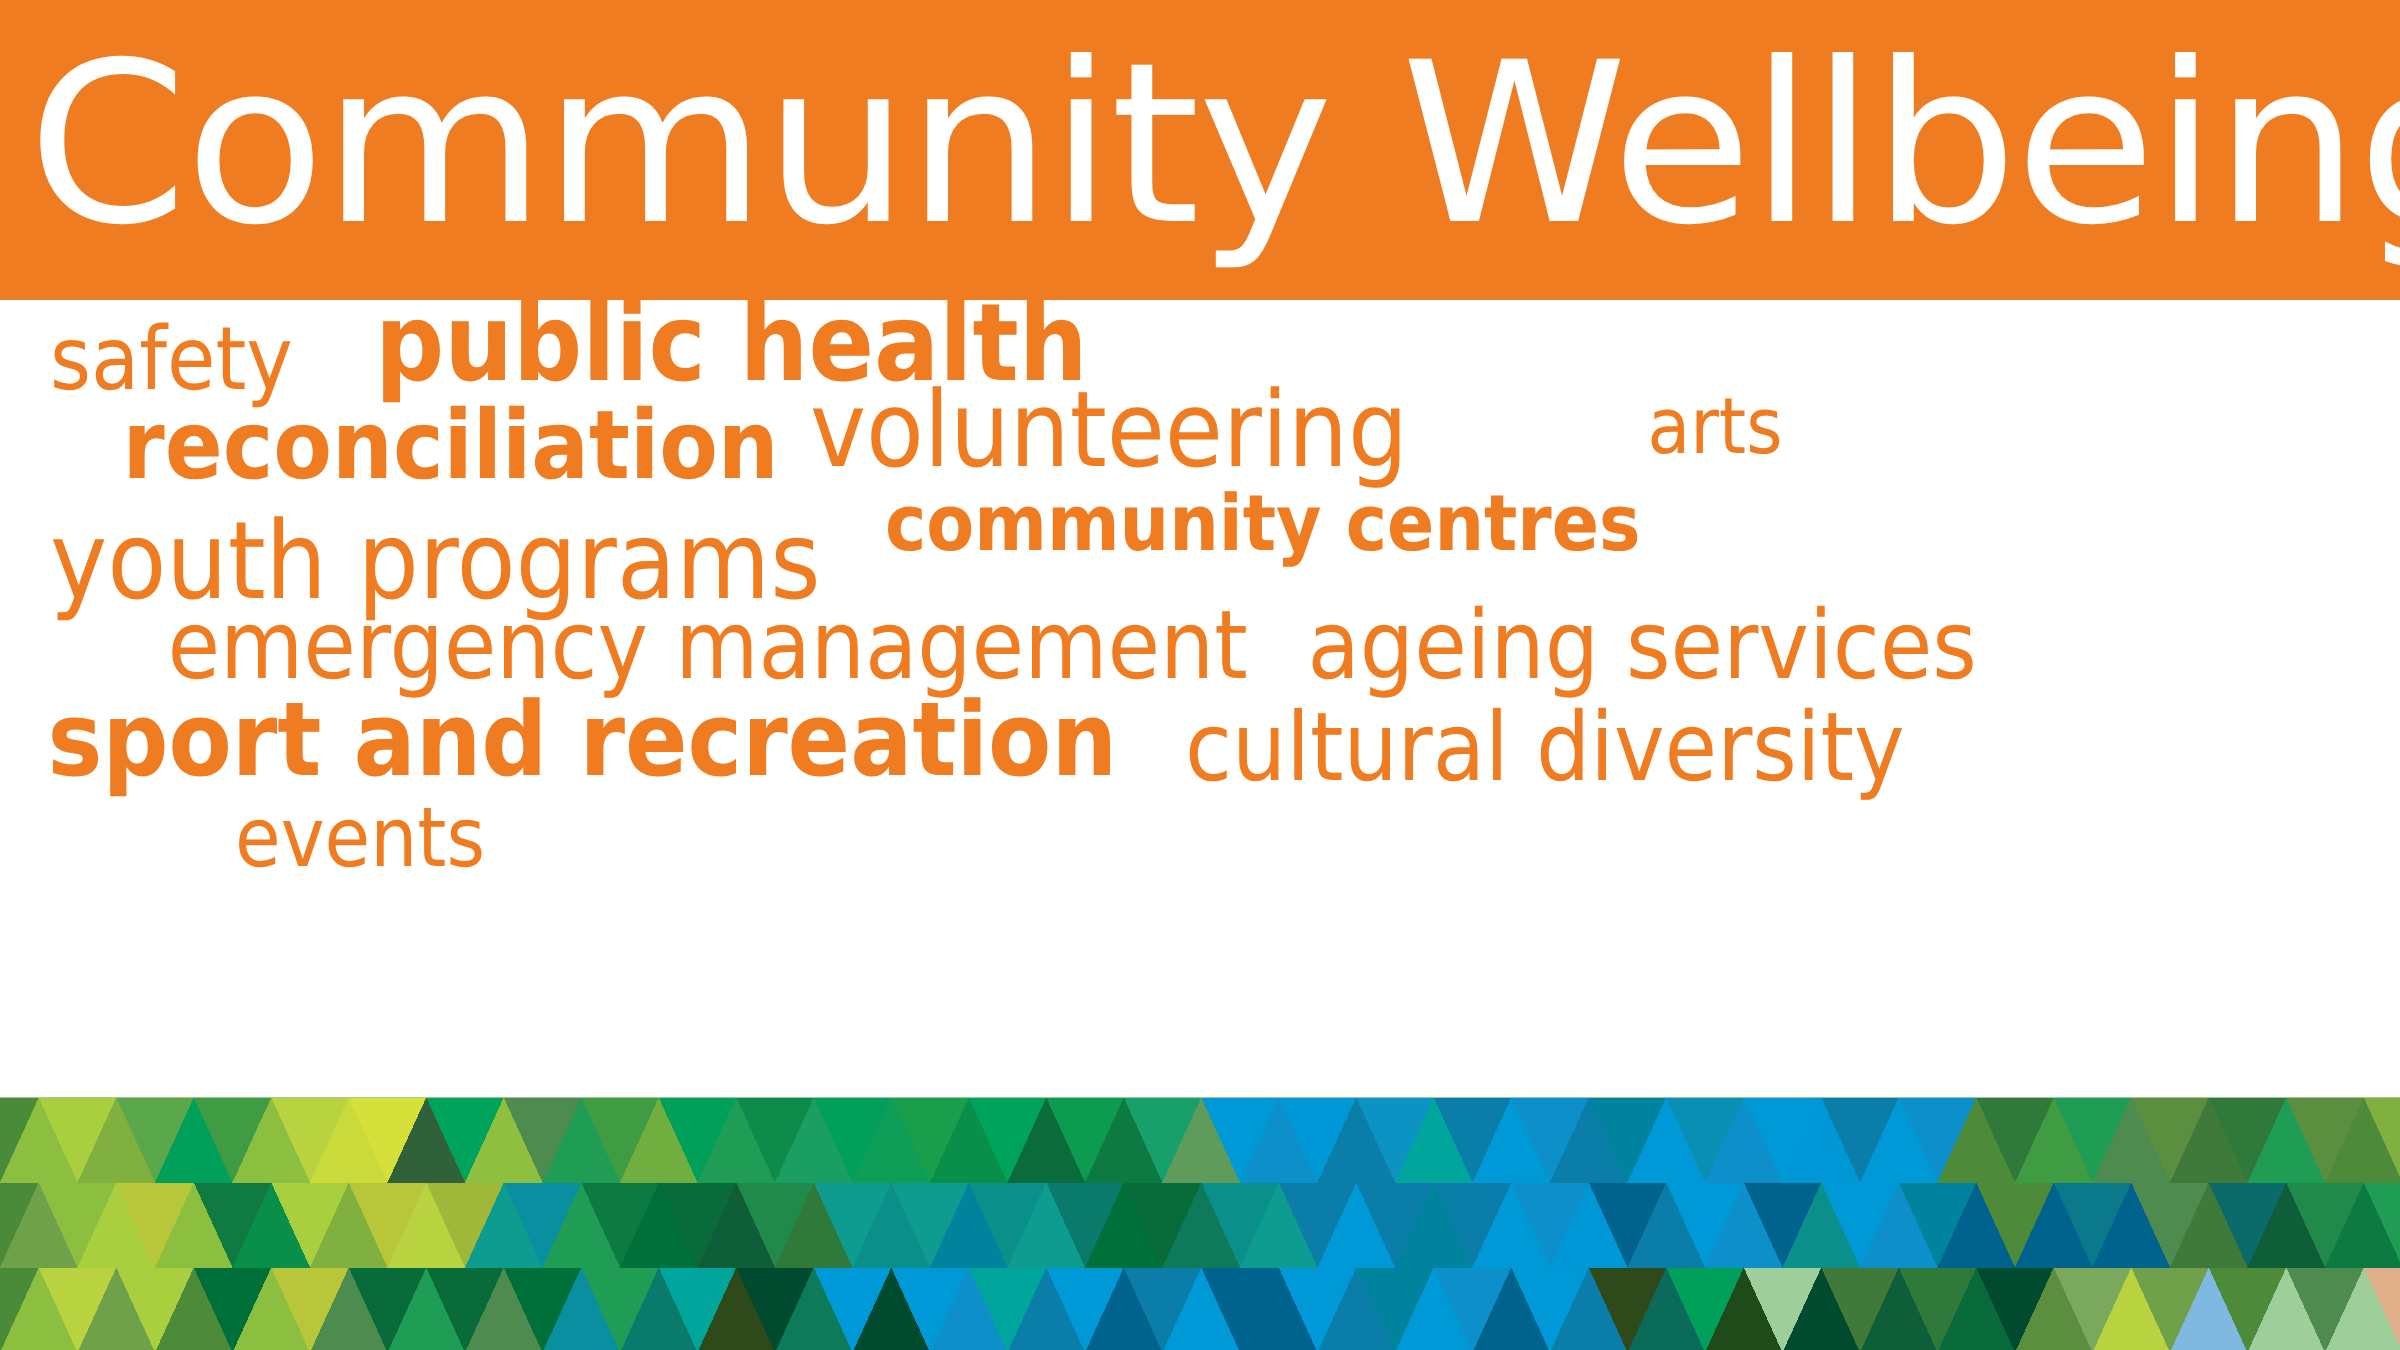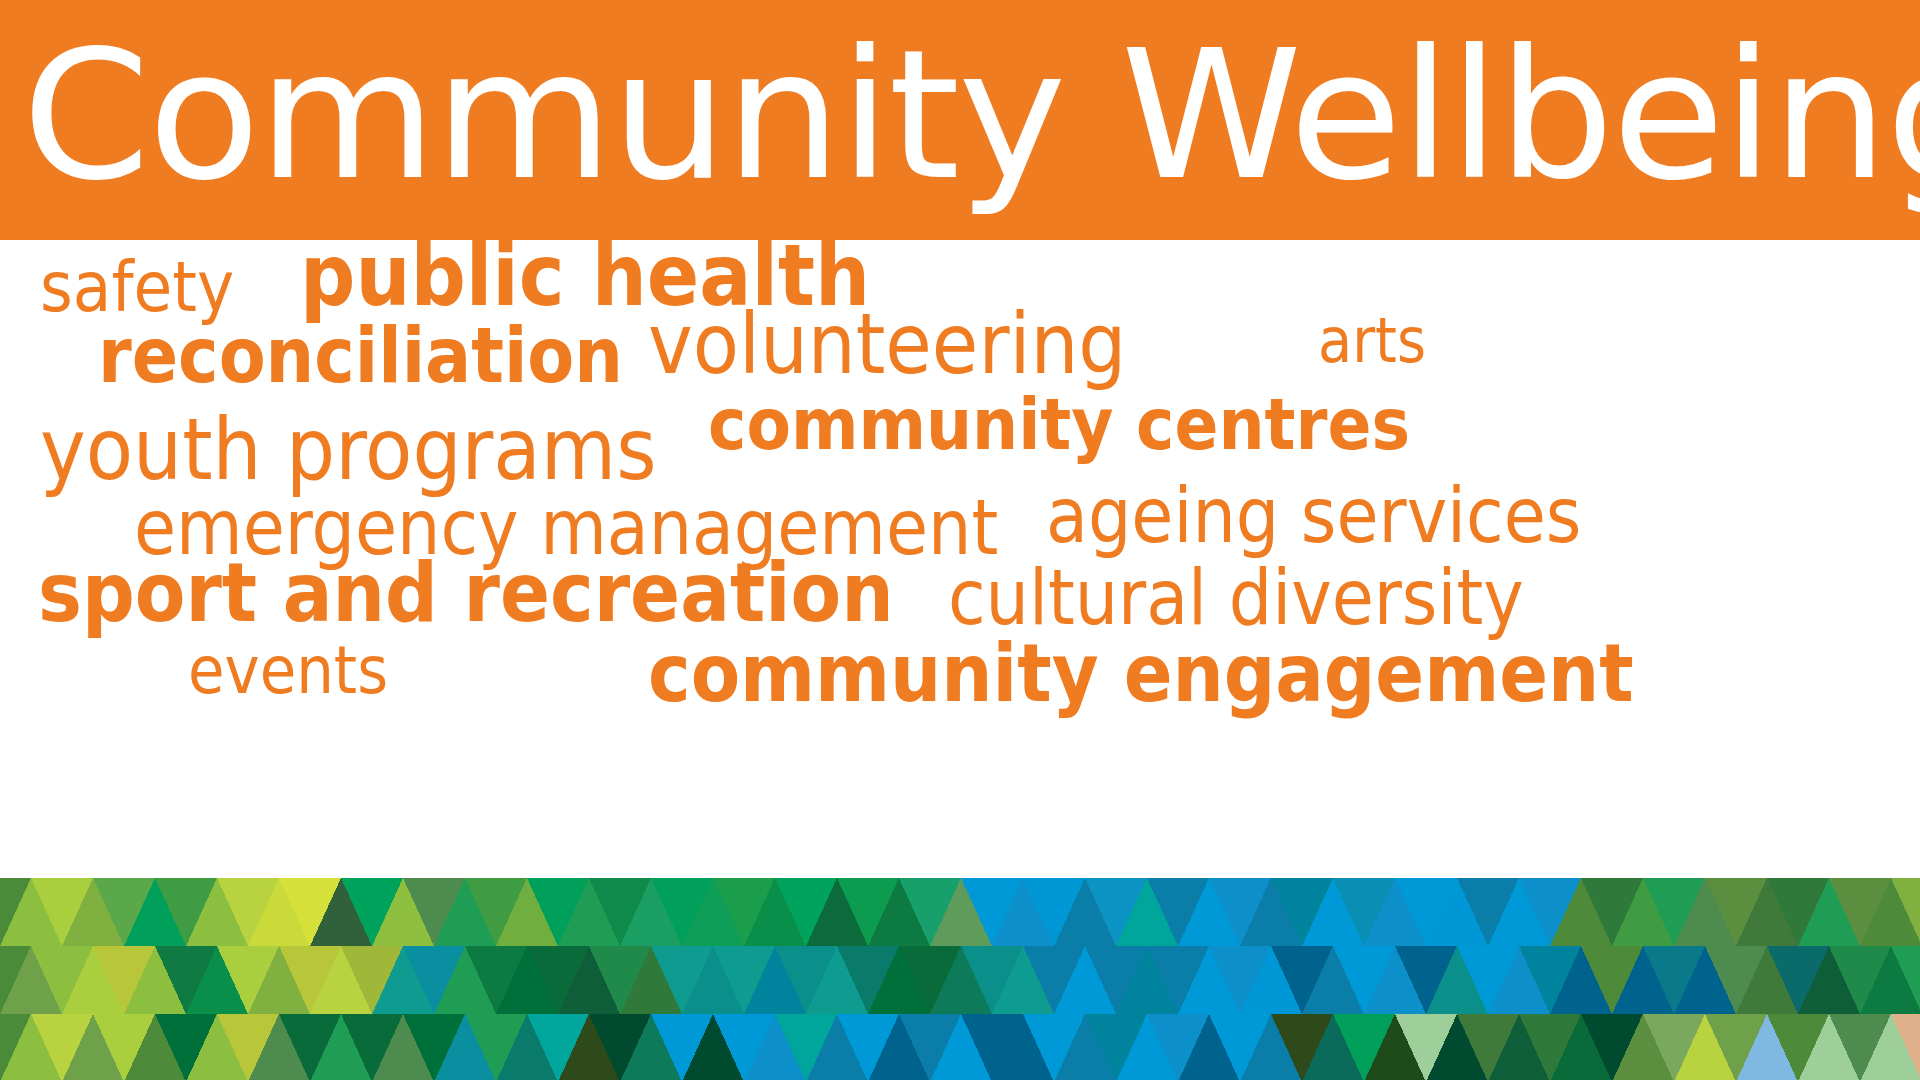--- a/index.html
+++ b/index.html
@@ -93,27 +93,26 @@
     <div id="page-title" style="color: rgb(255, 255, 255);">Community Wellbeing</div>
   </div>
 
   <div id="word-cloud" style="background: rgb(255, 255, 255);">
       <div class="cloud-word w-reg" style="left: 40px; top: 12px; font-size: 70px; color: rgb(240, 124, 34);">safety</div>
       <div class="cloud-word w-bold" style="left: 300px; top: -8px; font-size: 86px; color: rgb(240, 124, 34);">public health</div>
       <div class="cloud-word w-bold" style="left: 98px; top: 78px; font-size: 76px; color: rgb(240, 124, 34);">reconciliation</div>
       <div class="cloud-word w-reg" style="left: 648px; top: 62px; font-size: 84px; color: rgb(240, 124, 34);">volunteering</div>
       <div class="cloud-word w-reg" style="left: 1318px; top: 70px; font-size: 62px; color: rgb(240, 124, 34);">arts</div>
       <div class="cloud-word w-reg" style="left: 40px; top: 150px; font-size: 86px; color: rgb(240, 124, 34); margin-top: 16px;">youth programs</div>
-      <div class="cloud-word w-bold" style="left: 708px; top: 148px; font-size: 72px; color: rgb(240, 124, 34);">community centres</div>
-      <div class="cloud-word w-reg" style="left: 134px; top: 238px; font-size: 76px; color: rgb(240, 124, 34); margin-top: 12px;">emergency management</div>
+      <div class="cloud-word w-bold" style="left: 708px; top: 148px; font-size: 62px; color: rgb(240, 124, 34);">community centres</div>
+      <div class="cloud-word w-reg" style="left: 134px; top: 238px; font-size: 76px; color: rgb(240, 124, 34);">emergency management</div>
       <div class="cloud-word w-reg" style="left: 1046px; top: 238px; font-size: 76px; color: rgb(240, 124, 34);">ageing services</div>
       <div class="cloud-word w-reg" style="left: 948px; top: 320px; font-size: 76px; color: rgb(240, 124, 34);">cultural diversity</div>
       <div class="cloud-word w-bold" style="left: 38px; top: 312px; font-size: 82px; color: rgb(240, 124, 34);">sport and recreation</div>
       <div class="cloud-word w-reg" style="left: 188px; top: 398px; font-size: 66px; color: rgb(240, 124, 34);">events</div>
-      <div class="cloud-word w-bold" style="left: 648px; top: 394px; font-size: 80px; color: rgb(240, 124, 34);">community engagement</div>
     </div>
 
   <div id="mosaic-band">
     <svg id="mosaic-svg" viewBox="0 0 1920 202" preserveAspectRatio="none">
         <polygon points="0,68 31,0 62,68" fill="#8cbf3f" shape-rendering="crispEdges"></polygon>
         <polygon points="31,0 93,0 62,68" fill="#a9cf3f" shape-rendering="crispEdges"></polygon>
         <polygon points="62,68 93,0 124,68" fill="#7fb040" shape-rendering="crispEdges"></polygon>
         <polygon points="93,0 155,0 124,68" fill="#5aa84a" shape-rendering="crispEdges"></polygon>
         <polygon points="124,68 155,0 186,68" fill="#00a05a" shape-rendering="crispEdges"></polygon>
         <polygon points="155,0 217,0 186,68" fill="#3f9c43" shape-rendering="crispEdges"></polygon>

